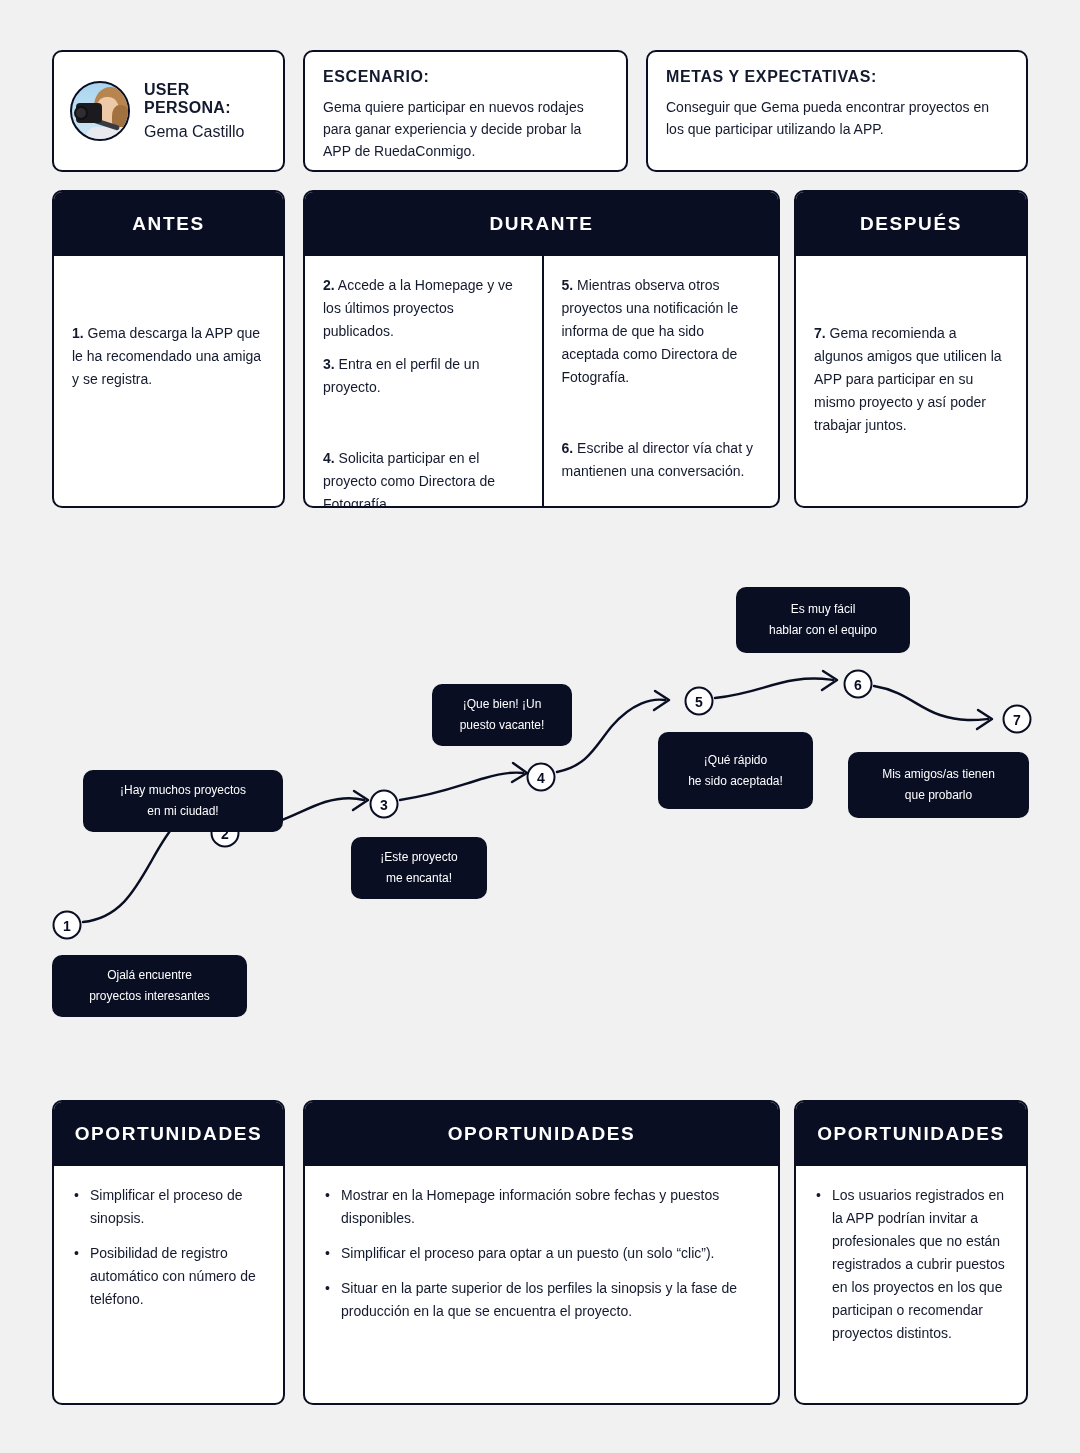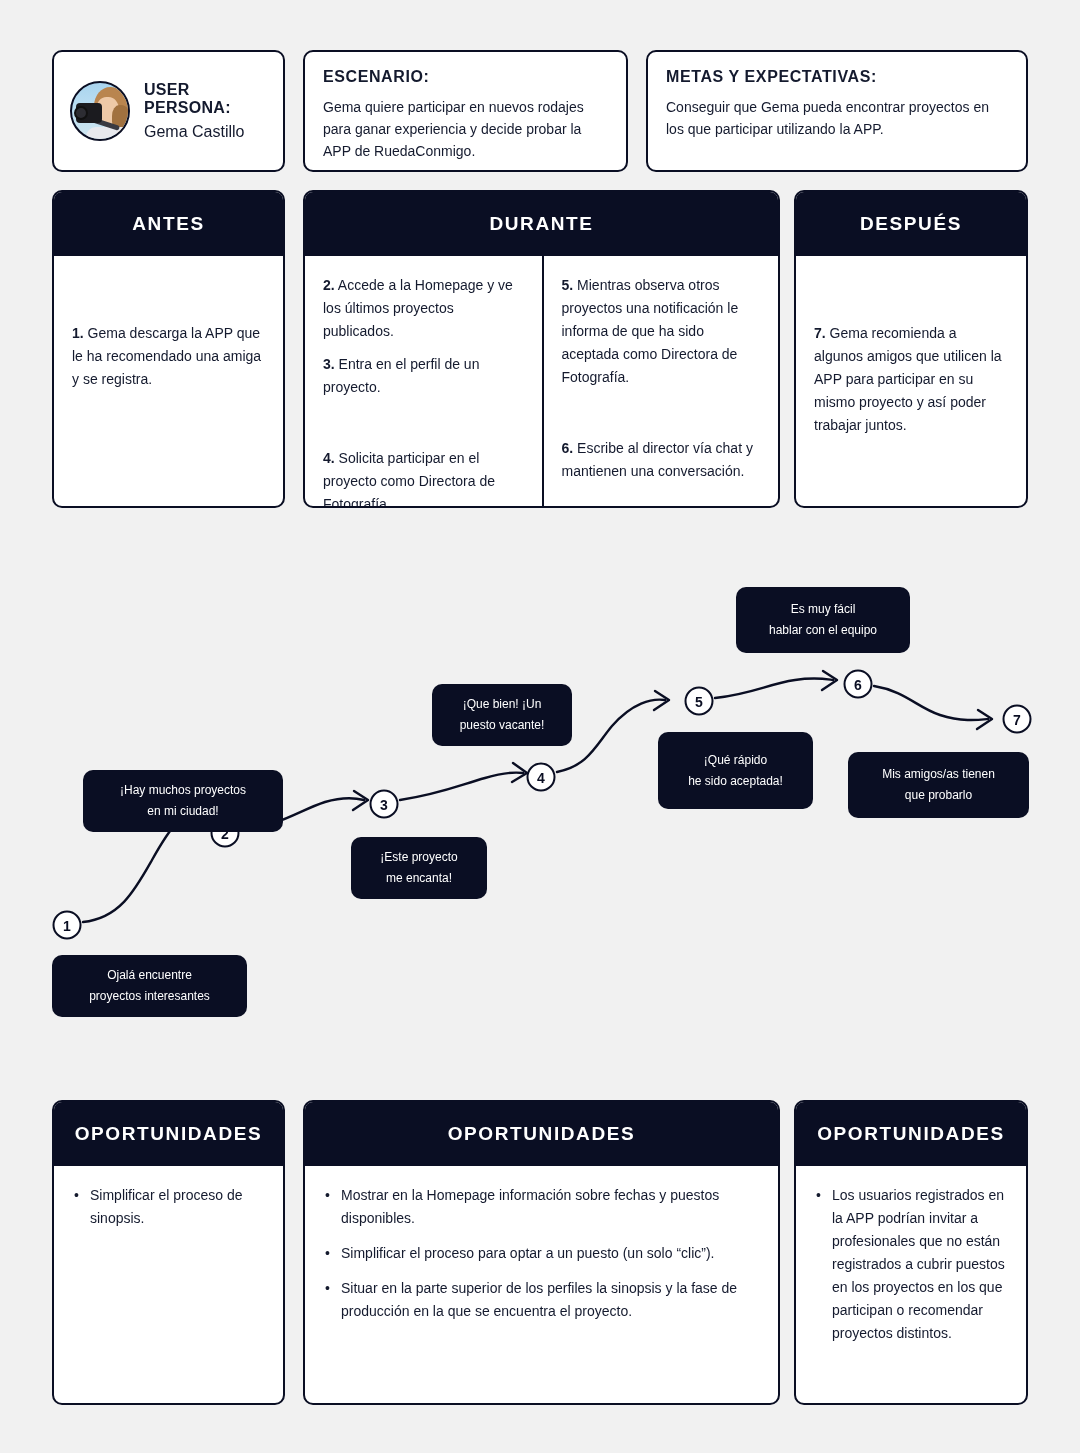--- a/index.html
+++ b/index.html
@@ -244,20 +244,21 @@
           <div>Mis amigos/as tienen<br>que probarlo</div>
         </div>
       </div>
   </div>
 
   <div class="card opp-card opp-a">
     <div class="card-head">OPORTUNIDADES</div>
     <div class="card-body">
         <ul class="opp-list">
           <li>Simplificar el proceso de sinopsis.</li>
+          <li>Posibilidad de registro automático con número de teléfono.</li>
         </ul>
       </div>
   </div>
 
   <div class="card opp-card opp-b">
     <div class="card-head">OPORTUNIDADES</div>
     <div class="card-body">
         <ul class="opp-list">
           <li>Mostrar en la Homepage información sobre fechas y puestos disponibles.</li>
           <li>Simplificar el proceso para optar a un puesto (un solo “clic”).</li>

